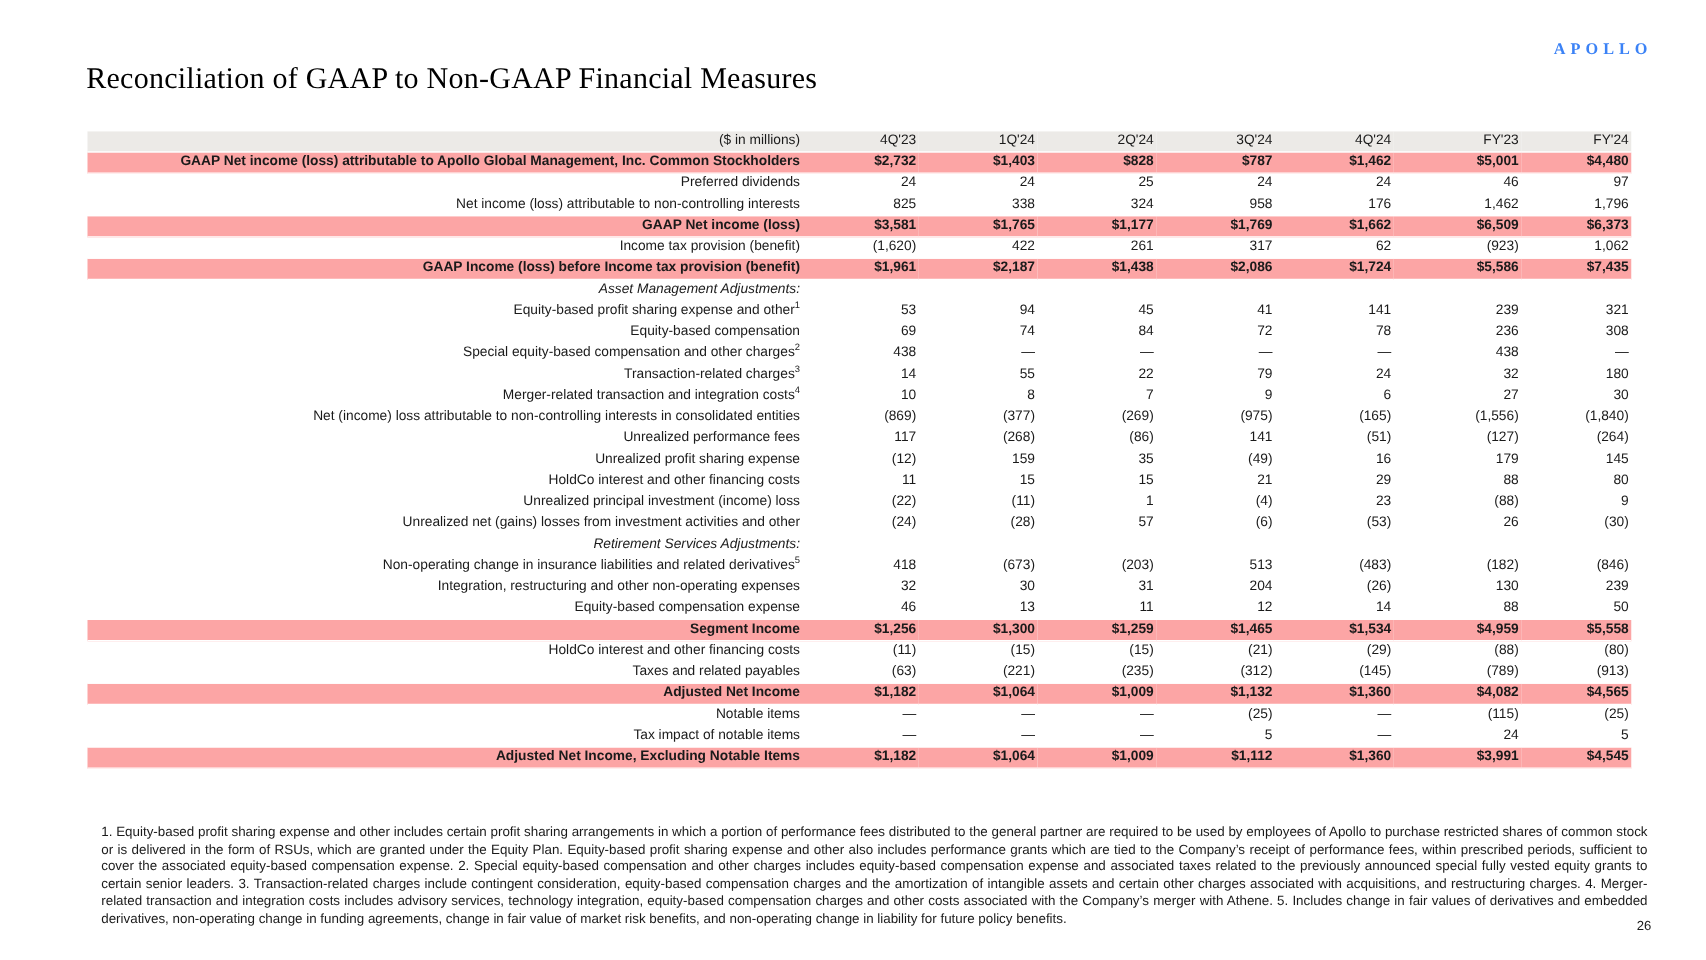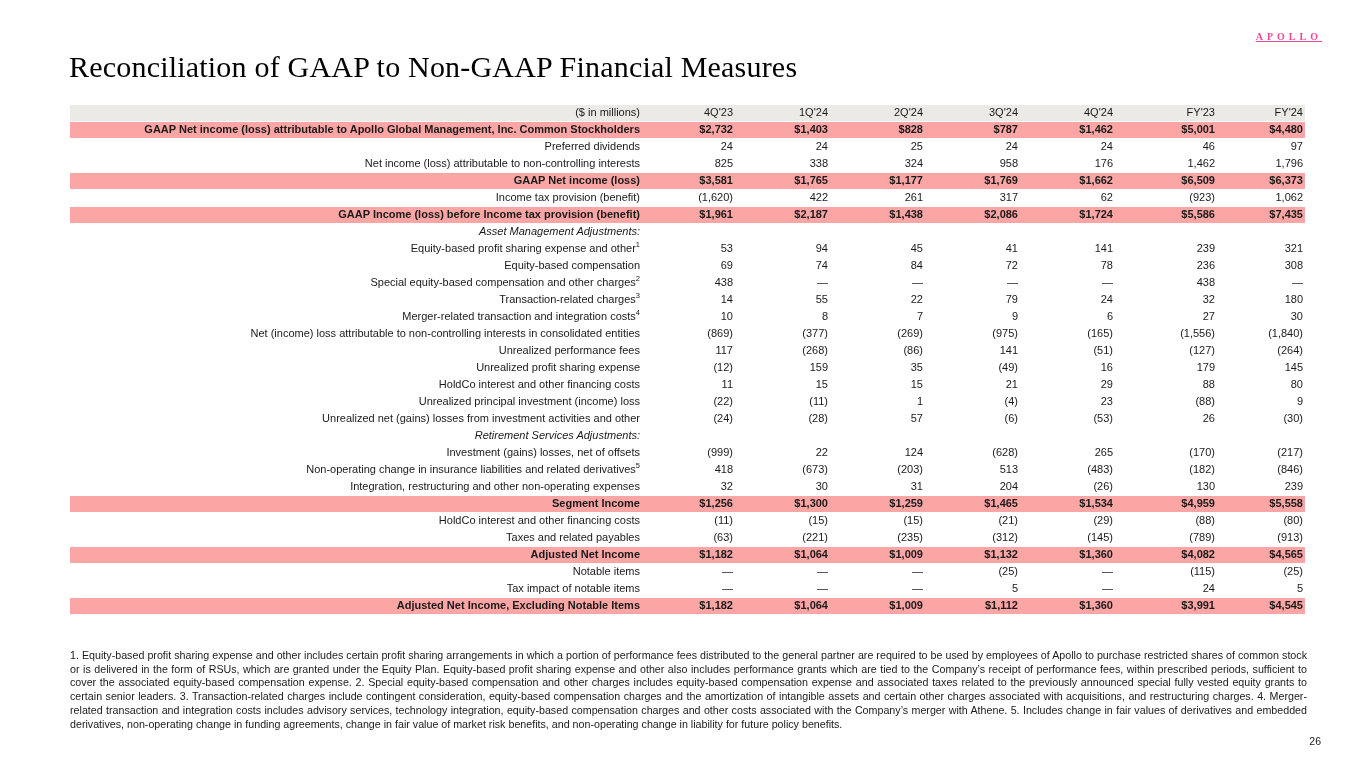--- a/index.html
+++ b/index.html
@@ -7,26 +7,26 @@
     position:relative;
     width:1365px;height:768px;
     background:#ffffff;
     font-family:"Liberation Sans",sans-serif;
     color:#1a1a1a;
     overflow:hidden;
   }
   .logo{
     position:absolute;top:31px;right:43px;
     font-family:"Liberation Serif",serif;
-    font-size:10px;font-weight:bold;letter-spacing:4px;color:#ec4899;text-decoration:underline;
+    font-size:13px;font-weight:bold;letter-spacing:4px;color:#3b82f6;
   }
   .title{
     position:absolute;left:69px;top:50px;margin:0;
     font-family:"Liberation Serif",serif;
-    font-weight:400;font-size:30px;color:#000;letter-spacing:0.2px;
+    font-weight:400;font-size:24px;color:#000;letter-spacing:0.2px;
     white-space:nowrap;
     text-align:center;
   }
   table.recon{
     position:absolute;left:70px;top:104px;
     width:1235px;
     border-collapse:collapse;
     table-layout:fixed;
     font-size:11px;
   }
@@ -47,21 +47,21 @@
   tr.head-row{background:#eceae7;}
   tr.head-row th{font-weight:400;}
   tr{border-top:1px solid #fff;border-bottom:1px solid #fff;}
   tr.total{background:#fca5a5;font-weight:bold;}
   tr.section td{font-style:italic;padding-left:6px;}
   tr.indent td.lbl{padding-left:30px;}
   sup{font-size:7.5px;line-height:0;}
   .footnotes{
     position:absolute;left:69px;top:648px;width:1237px;
     font-size:10.7px;line-height:13.7px;
-    text-align:justify;color:#1a1a1a;margin:1px;
+    text-align:justify;color:#1a1a1a;margin:12px;
   }
   .page-number{
     position:absolute;right:44px;top:735px;
     font-size:10.5px;color:#1a1a1a;
   }
 </style>
 </head>
 <body>
 
 <div class="slide">
@@ -276,49 +276,49 @@
           <td class="lbl">Retirement Services Adjustments:</td>
           <td class="num"></td>
           <td class="num"></td>
           <td class="num"></td>
           <td class="num"></td>
           <td class="num"></td>
           <td class="num"></td>
           <td class="num"></td>
         </tr>
         <tr class="indent">
-          <td class="lbl">Investment (gains) losses, net of offsets</td>
-          <td class="num">(999)</td>
-          <td class="num">22</td>
-          <td class="num">124</td>
-          <td class="num">(628)</td>
-          <td class="num">265</td>
-          <td class="num">(170)</td>
-          <td class="num">(217)</td>
-        </tr>
-        <tr class="indent">
           <td class="lbl">Non-operating change in insurance liabilities and related derivatives<sup>5</sup></td>
           <td class="num">418</td>
           <td class="num">(673)</td>
           <td class="num">(203)</td>
           <td class="num">513</td>
           <td class="num">(483)</td>
           <td class="num">(182)</td>
           <td class="num">(846)</td>
         </tr>
         <tr class="indent">
           <td class="lbl">Integration, restructuring and other non-operating expenses</td>
           <td class="num">32</td>
           <td class="num">30</td>
           <td class="num">31</td>
           <td class="num">204</td>
           <td class="num">(26)</td>
           <td class="num">130</td>
           <td class="num">239</td>
         </tr>
+        <tr class="indent">
+          <td class="lbl">Equity-based compensation expense</td>
+          <td class="num">46</td>
+          <td class="num">13</td>
+          <td class="num">11</td>
+          <td class="num">12</td>
+          <td class="num">14</td>
+          <td class="num">88</td>
+          <td class="num">50</td>
+        </tr>
         <tr class="total">
           <td class="lbl">Segment Income</td>
           <td class="num">$1,256</td>
           <td class="num">$1,300</td>
           <td class="num">$1,259</td>
           <td class="num">$1,465</td>
           <td class="num">$1,534</td>
           <td class="num">$4,959</td>
           <td class="num">$5,558</td>
         </tr>

